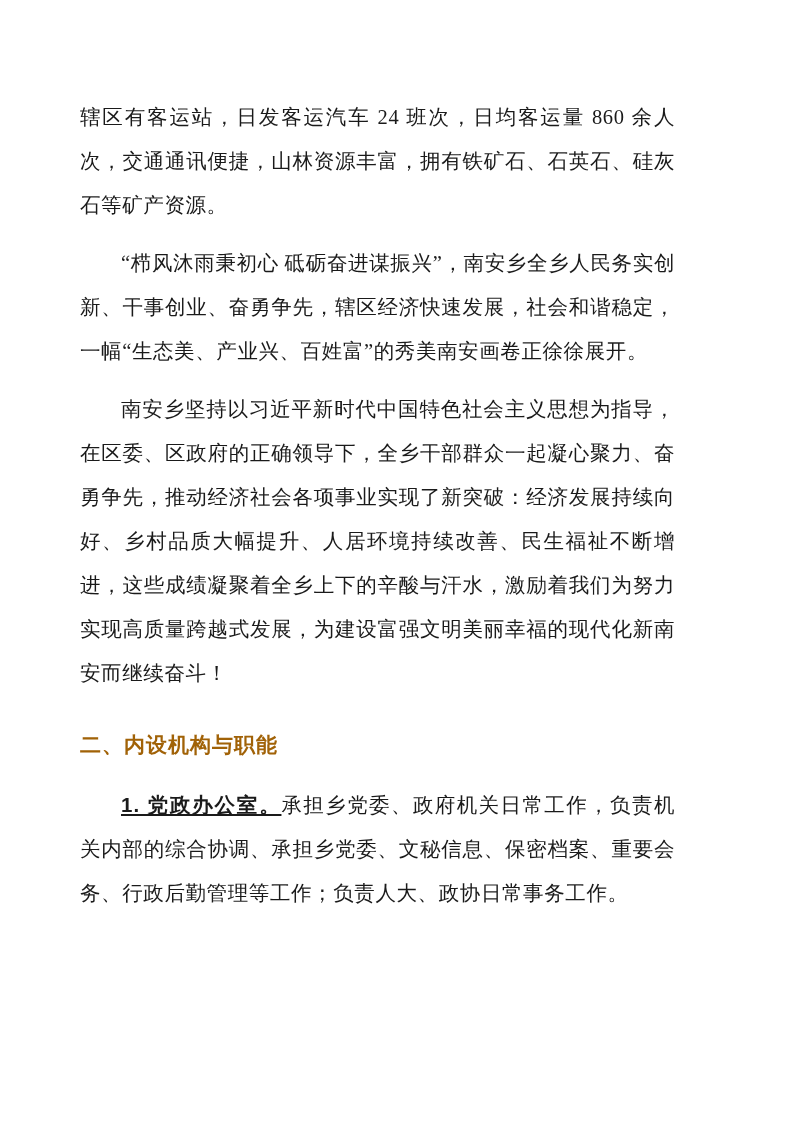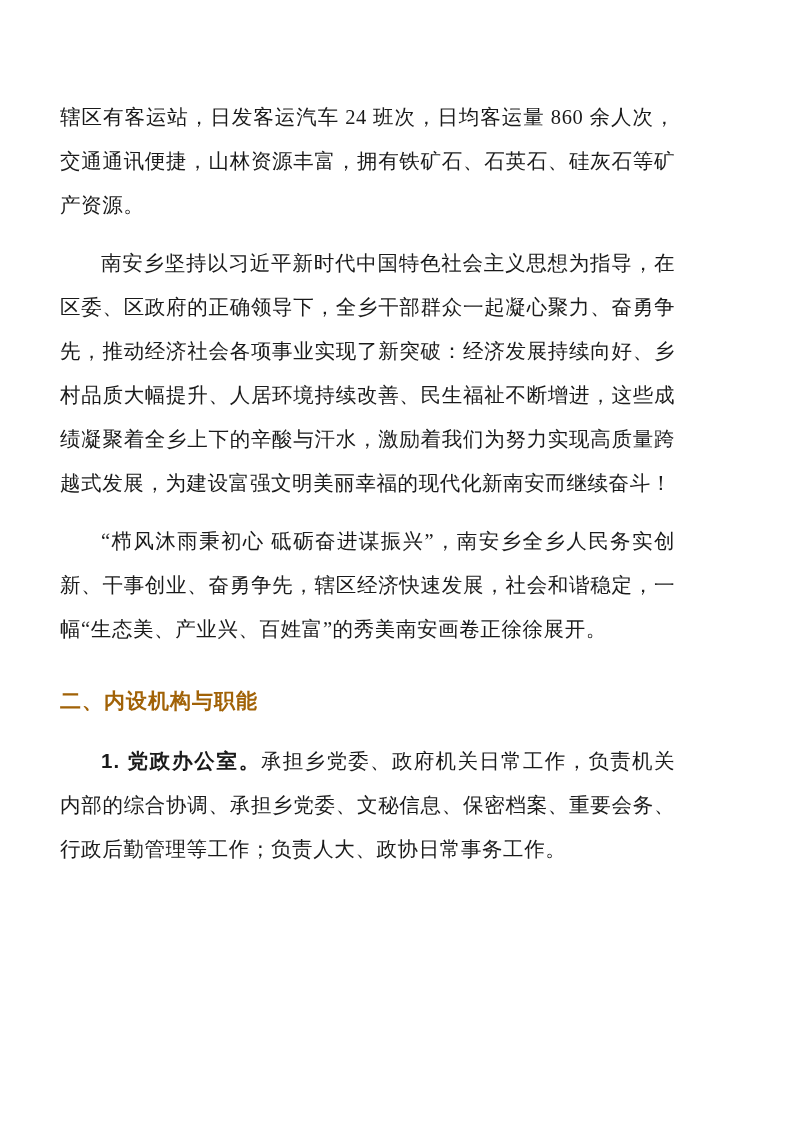--- a/index.html
+++ b/index.html
@@ -13,21 +13,21 @@
     font-family: "Liberation Serif", "DejaVu Serif", serif;
     color: #000000;
     -webkit-font-smoothing: antialiased;
   }
   .page {
     position: relative;
     width: 793px;
     height: 1122px;
     background: #ffffff;
     box-sizing: border-box;
-    padding: 95px 118px 60px 60px;
+    padding: 95px 118px 60px 80px;
     overflow: hidden;
   }
   .doc-body {
     width: 100%;
   }
   p.para {
     margin: 0 0 14px 0;
     font-size: 20.5px;
     line-height: 44px;
     letter-spacing: 0.6px;
@@ -55,32 +55,33 @@
     letter-spacing: 0.6px;
     text-align: justify;
     text-justify: inter-ideograph;
     text-indent: 2em;
     color: #1a1a1a;
   }
   .sub-label {
     font-weight: bold;
     font-family: "Liberation Sans", "DejaVu Sans", sans-serif;
     letter-spacing: 1px;
+    text-decoration: underline;
   }
 </style>
 </head>
 <body>
 
 <div class="page">
   <div class="doc-body">
 
     <p class="para">辖区有客运站，日发客运汽车 24 班次，日均客运量 860 余人次，交通通讯便捷，山林资源丰富，拥有铁矿石、石英石、硅灰石等矿产资源。</p>
 
+    <p class="para indent">“栉风沐雨秉初心 砥砺奋进谋振兴”，南安乡全乡人民务实创新、干事创业、奋勇争先，辖区经济快速发展，社会和谐稳定，一幅“生态美、产业兴、百姓富”的秀美南安画卷正徐徐展开。</p>
+
     <p class="para indent">南安乡坚持以习近平新时代中国特色社会主义思想为指导，在区委、区政府的正确领导下，全乡干部群众一起凝心聚力、奋勇争先，推动经济社会各项事业实现了新突破：经济发展持续向好、乡村品质大幅提升、人居环境持续改善、民生福祉不断增进，这些成绩凝聚着全乡上下的辛酸与汗水，激励着我们为努力实现高质量跨越式发展，为建设富强文明美丽幸福的现代化新南安而继续奋斗！</p>
-
-    <p class="para indent">“栉风沐雨秉初心 砥砺奋进谋振兴”，南安乡全乡人民务实创新、干事创业、奋勇争先，辖区经济快速发展，社会和谐稳定，一幅“生态美、产业兴、百姓富”的秀美南安画卷正徐徐展开。</p>
 
     <h2 class="heading">二、内设机构与职能</h2>
 
     <p class="sub-item"><span class="sub-label">1. 党政办公室。</span><span>承担乡党委、政府机关日常工作，负责机关内部的综合协调、承担乡党委、文秘信息、保密档案、重要会务、行政后勤管理等工作；负责人大、政协日常事务工作。</span></p>
 
   </div>
 </div>
 
 </body></html>

